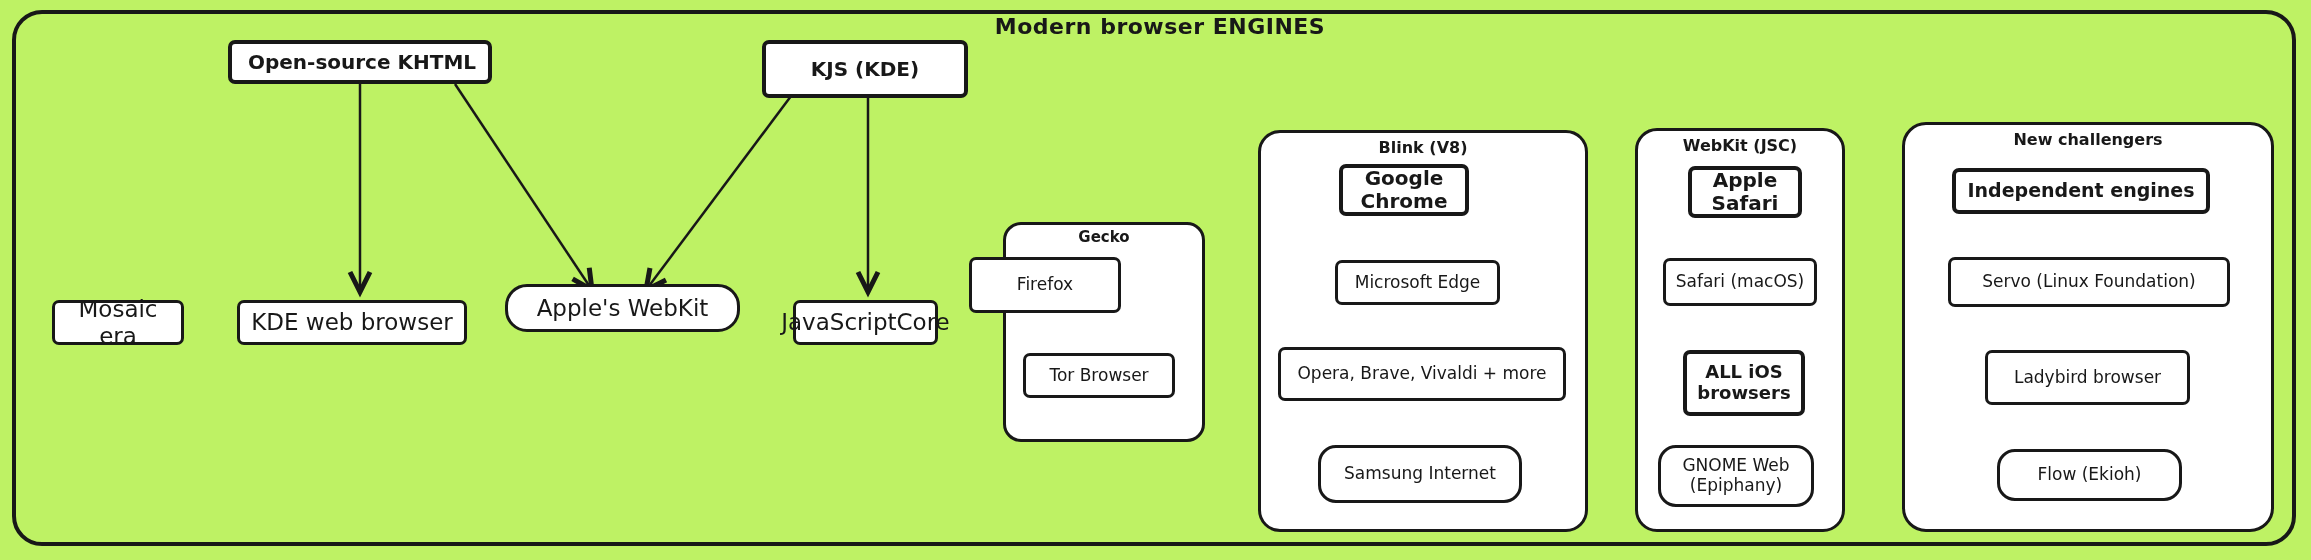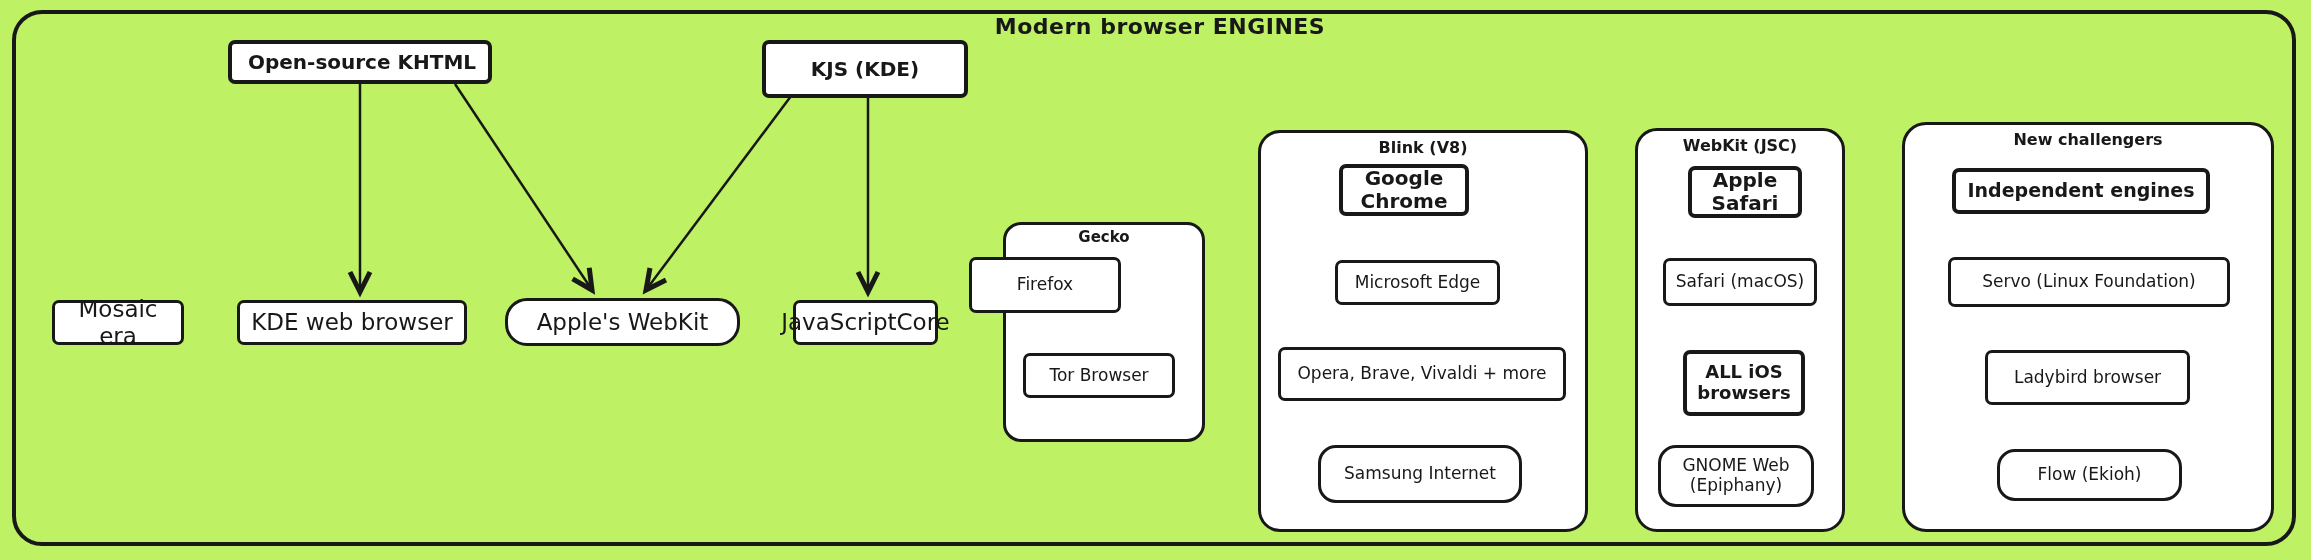--- a/index.html
+++ b/index.html
@@ -62,21 +62,21 @@
   <div class="node bold" style="left:762px;top:40px;width:206px;height:58px;">
     <span>KJS (KDE)</span>
   </div>
 
   <div class="node" style="left:52px;top:300px;width:132px;height:45px;">
     <span>Mosaic era</span>
   </div>
   <div class="node" style="left:237px;top:300px;width:230px;height:45px;">
     <span>KDE web browser</span>
   </div>
-  <div class="node" style="left:505px;top:298px;width:235px;height:48px;border-radius:22px;">
+  <div class="node" style="left:505px;top:284px;width:235px;height:48px;border-radius:22px;">
     <span>Apple's WebKit</span>
   </div>
   <div class="node" style="left:793px;top:300px;width:145px;height:45px;">
     <span>JavaScriptCore</span>
   </div>
 
   <div class="group" style="left:1003px;top:222px;width:202px;height:220px;border-radius:18px;"></div>
   <div class="group-header" style="left:1003px;top:228px;width:202px;font-size:15px;">Gecko</div>
   <div class="node small" style="left:969px;top:257px;width:152px;height:56px;">
     <span>Firefox</span>

